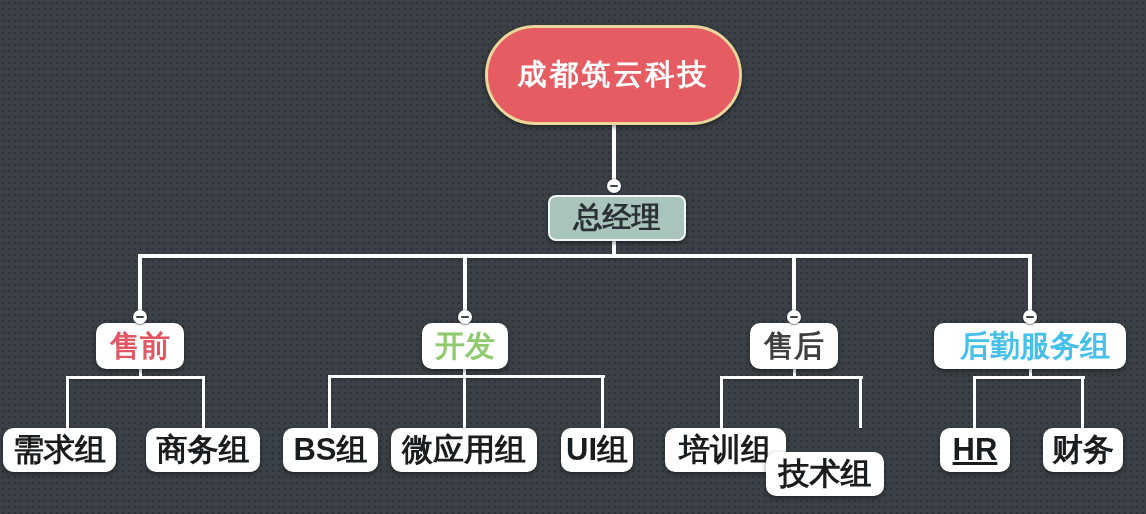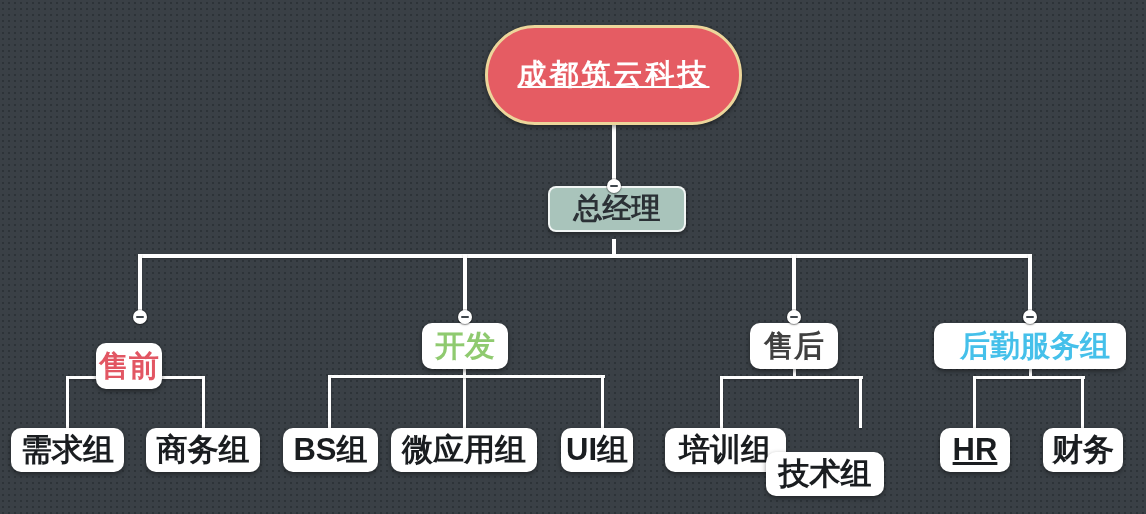--- a/index.html
+++ b/index.html
@@ -28,32 +28,32 @@
     cursor:default;
   }
   .root-node{
     left:485px;top:25px;width:257px;height:100px;
     border-radius:52px;
     border:3px solid #ecd69b;
     font-family:"DejaVu Serif","Liberation Serif",serif;
     font-size:29px;letter-spacing:3px;
   }
   .manager-node{
-    left:548px;top:186px;width:138px;height:46px;
+    left:548px;top:195px;width:138px;height:46px;
     border-radius:8px;
     border:2px solid rgba(255,255,255,0.85);
     font-size:29px;
   }
   .branch-node{height:46px;top:323px;font-size:30px;}
-  .branch-0{left:96px;width:66px;margin-top:20px;}
+  .branch-0{left:96px;width:88px;}
   .branch-1{left:422px;width:86px;}
   .branch-2{left:750px;width:88px;}
   .branch-3{left:934px;width:192px;}
   .leaf-node{top:428px;height:44px;font-size:31px;color:#1a1d20;}
-  .leaf-0-0{left:11px;width:113px;}
+  .leaf-0-0{left:3px;width:113px;border-radius:11px;}
   .leaf-0-1{left:146px;width:114px;}
   .leaf-1-0{left:283px;width:95px;}
   .leaf-1-1{left:391px;width:146px;}
   .leaf-1-2{left:561px;width:72px;}
   .leaf-2-0{left:665px;width:121px;}
   .leaf-2-1{left:766px;width:118px;margin-top:24px;}
   .leaf-3-0{left:940px;width:70px;text-decoration:underline;}
   .leaf-3-1{left:1043px;width:80px;}
   .line{
     position:absolute;background:#ffffff;z-index:1;
@@ -112,21 +112,21 @@
   <div class="minus" style="left:458px;top:310px;">
       <span class="bar"></span>
     </div>
   <div class="minus" style="left:787px;top:310px;">
       <span class="bar"></span>
     </div>
   <div class="minus" style="left:1023px;top:310px;">
       <span class="bar"></span>
     </div>
 
-  <div class="node root-node" style="background-color: rgb(229, 92, 99); border-color: rgb(236, 214, 155); color: rgb(255, 255, 255); text-decoration: underline;">成都筑云科技</div>
+  <div class="node root-node" style="background-color: rgb(229, 92, 99); border-color: rgb(236, 214, 155); color: rgb(255, 255, 255);">成都筑云科技</div>
 
   <div class="node manager-node" style="background-color: rgb(169, 196, 187); color: rgb(43, 49, 54);">总经理</div>
 
   <div class="node branch-node branch-0" style="color: rgb(226, 86, 99);">售前</div>
   <div class="node branch-node branch-1" style="color: rgb(143, 202, 111);">开发</div>
   <div class="node branch-node branch-2" style="color: #404040;">售后</div>
   <div class="node branch-node branch-3" style="color: rgb(69, 192, 234); padding-left: 10px;">后勤服务组</div>
 
   <div class="node leaf-node leaf-0-0">需求组</div>
   <div class="node leaf-node leaf-0-1">商务组</div>

